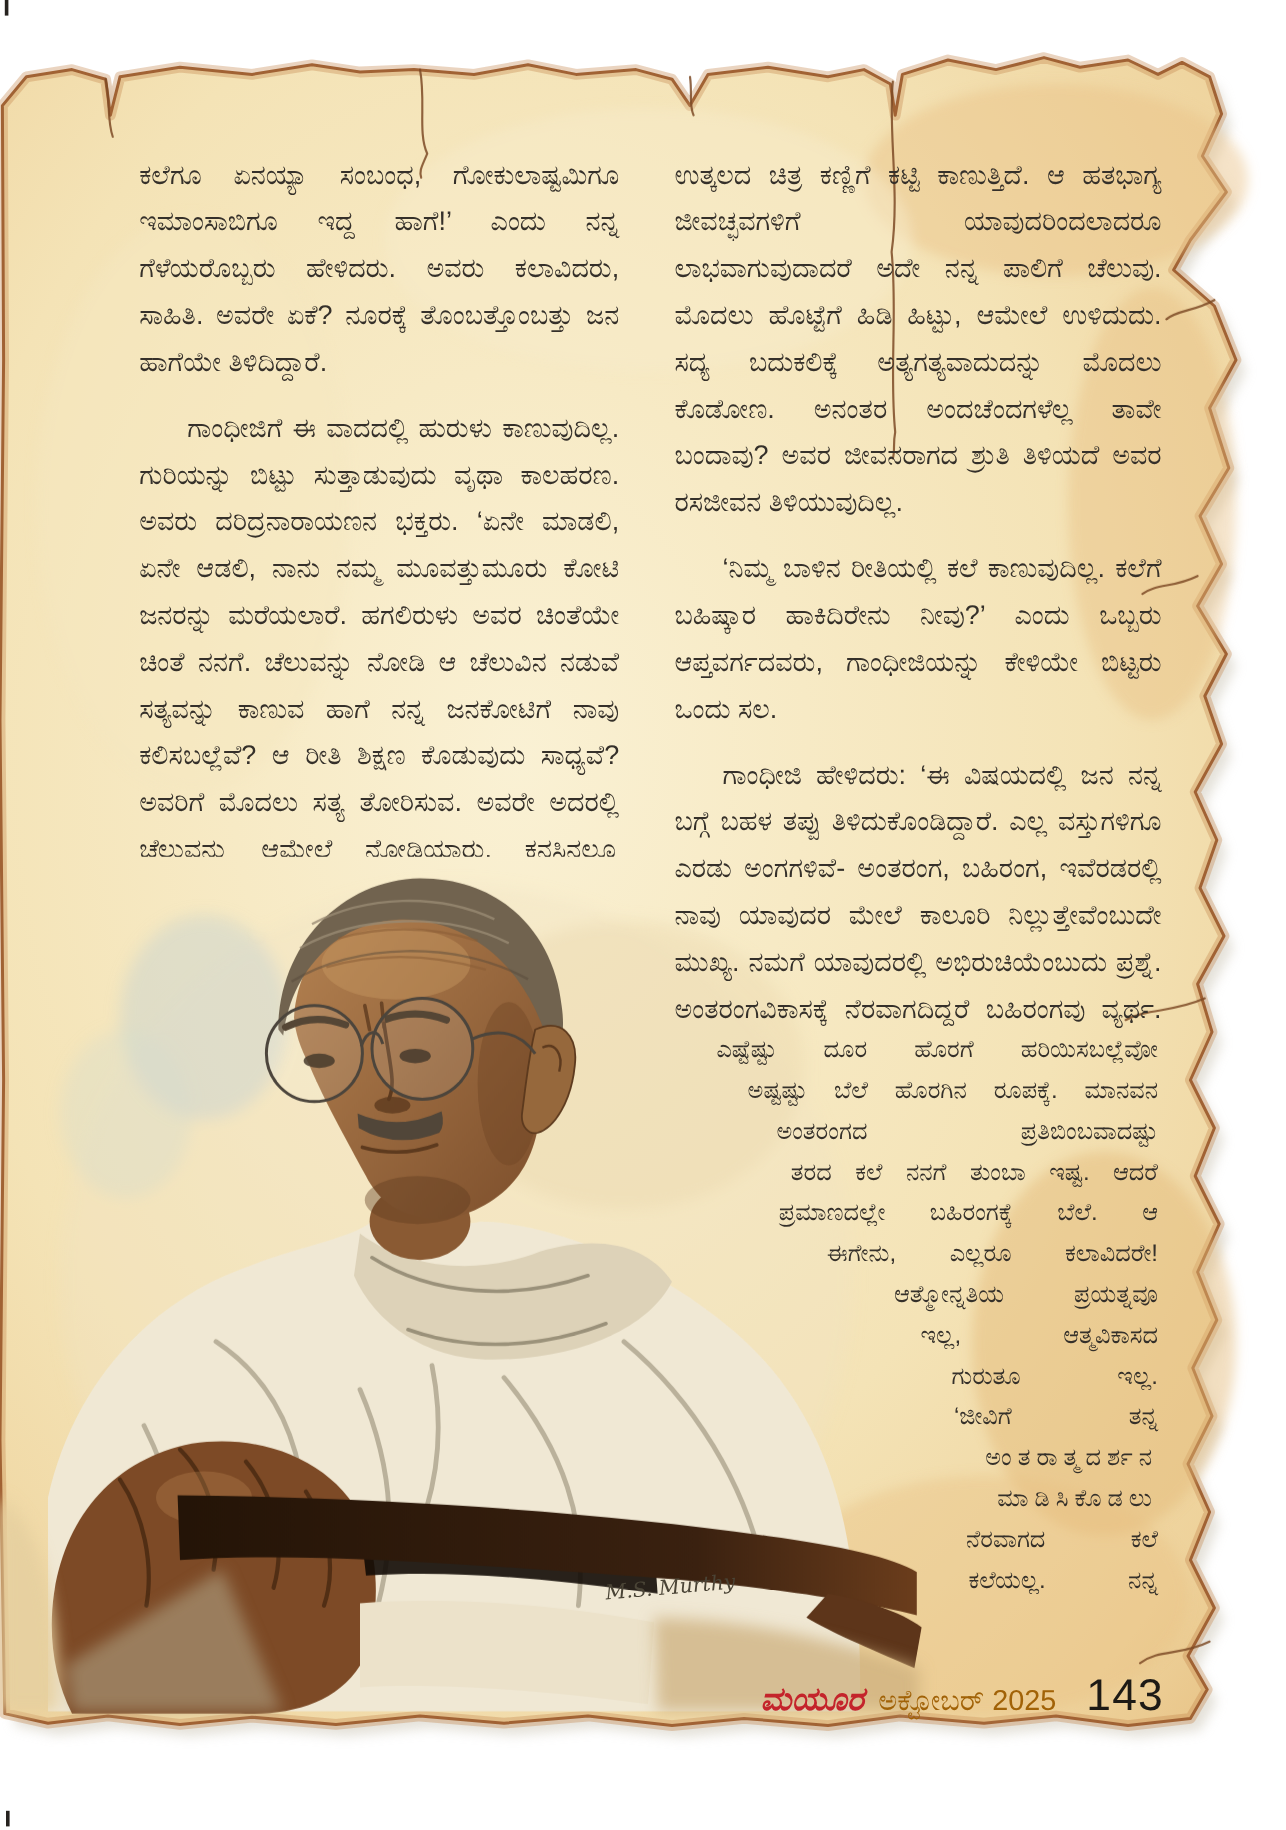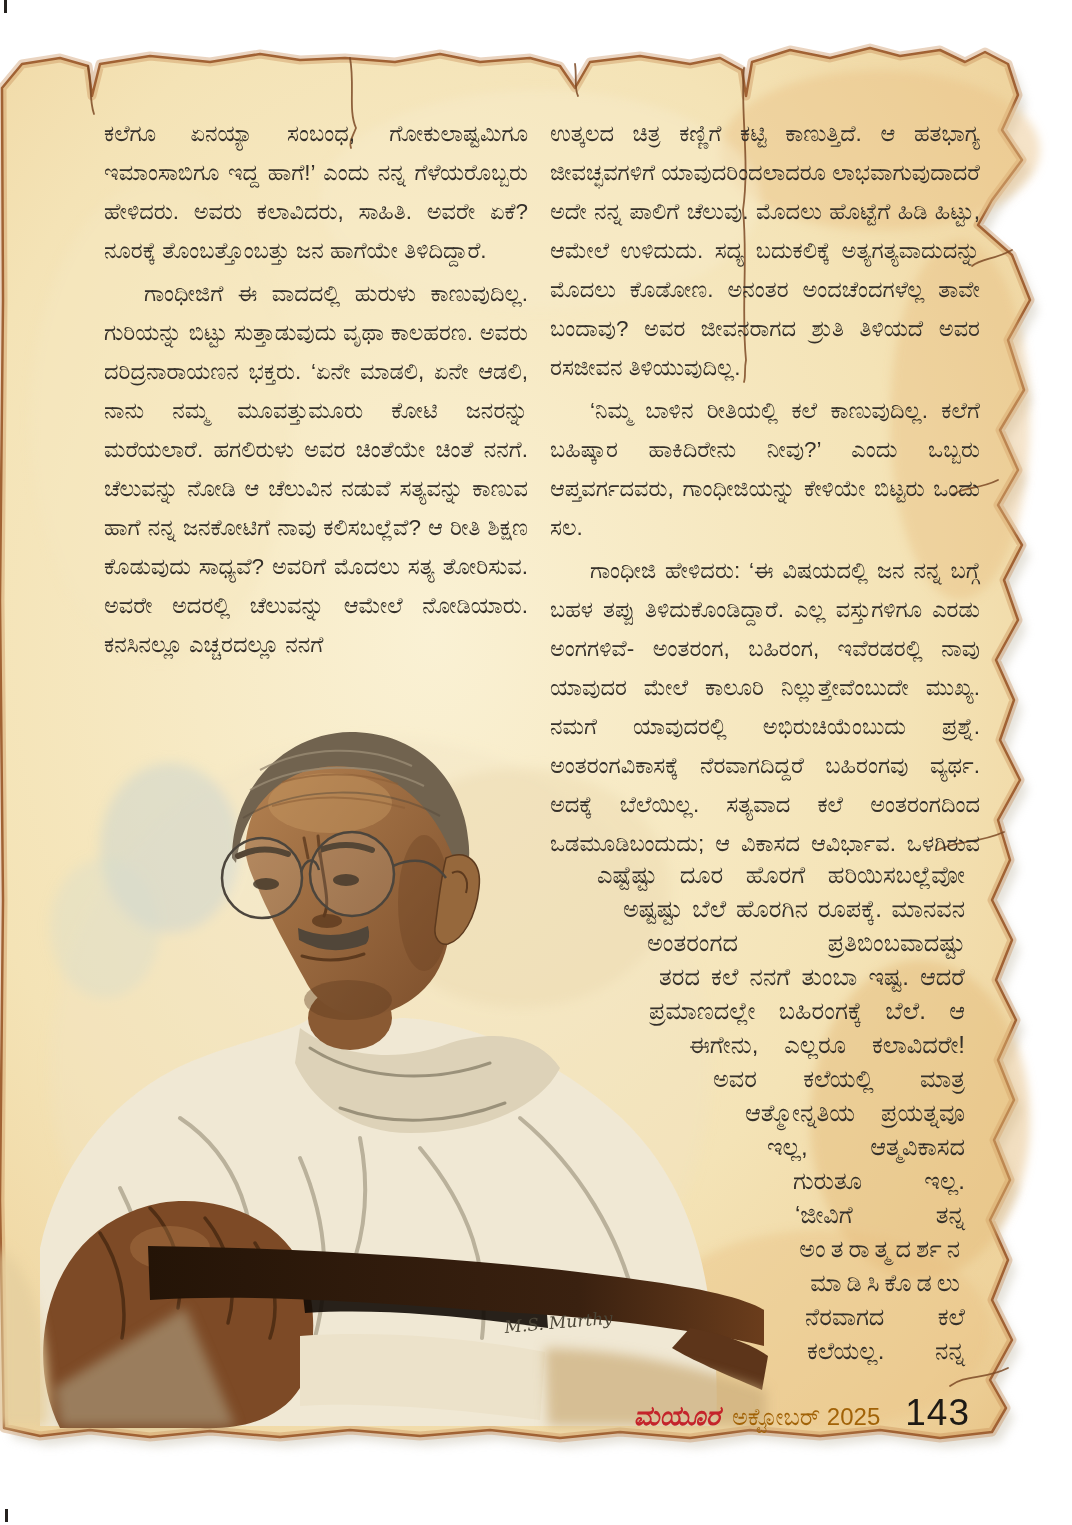--- a/index.html
+++ b/index.html
@@ -11,27 +11,27 @@
   svg{display:block;}
   
   .textlayer{position:absolute;left:0;top:0;width:1072px;height:1525px;z-index:3;}
   .col{
     position:absolute;
     color:#35302a;
     font-size:22.5px;line-height:39px;
     text-align:justify;
     overflow:hidden;
   }
-  .col p{margin:4px;padding:0;}
+  .col p{margin:16px;padding:0;}
   .col p.indent{text-indent:40px;}
   .col-left{left:100px;top:110px;width:432px;height:604px;}
   .col-right{left:546px;top:110px;width:438px;height:748px;}
   .wrapstack{
     position:absolute;left:546px;top:858px;width:419px;height:530px;
-    color:#35302a;font-size:24px;line-height:34px;
+    color:#35302a;font-size:20px;line-height:34px;
   }
   .wl{
     display:block;margin-left:auto;margin-right:0;
     text-align:justify;text-align-last:justify;
     white-space:nowrap;overflow:visible;
   }
   .wl.sp{letter-spacing:5px;text-align-last:right;text-align:right;}
   .w1{width:368px;} .w2{width:342px;} .w3{width:318px;} .w4{width:316px;}
   .w5{width:306px;} .w6{width:276px;} .w7{width:252px;} .w8{width:220px;}
   .w9{width:198px;} .w10{width:172px;} .w11{width:170px;} .w12{width:166px;}
@@ -214,21 +214,20 @@
       <p class="indent">‘ನಿಮ್ಮ ಬಾಳಿನ ರೀತಿಯಲ್ಲಿ ಕಲೆ ಕಾಣುವುದಿಲ್ಲ. ಕಲೆಗೆ ಬಹಿಷ್ಕಾರ ಹಾಕಿದಿರೇನು ನೀವು?’ ಎಂದು ಒಬ್ಬರು ಆಪ್ತವರ್ಗದವರು, ಗಾಂಧೀಜಿಯನ್ನು ಕೇಳಿಯೇ ಬಿಟ್ಟರು ಒಂದು ಸಲ.</p>
       <p class="indent">ಗಾಂಧೀಜಿ ಹೇಳಿದರು: ‘ಈ ವಿಷಯದಲ್ಲಿ ಜನ ನನ್ನ ಬಗ್ಗೆ ಬಹಳ ತಪ್ಪು ತಿಳಿದುಕೊಂಡಿದ್ದಾರೆ. ಎಲ್ಲ ವಸ್ತುಗಳಿಗೂ ಎರಡು ಅಂಗಗಳಿವೆ- ಅಂತರಂಗ, ಬಹಿರಂಗ, ಇವೆರಡರಲ್ಲಿ ನಾವು ಯಾವುದರ ಮೇಲೆ ಕಾಲೂರಿ ನಿಲ್ಲುತ್ತೇವೆಂಬುದೇ ಮುಖ್ಯ. ನಮಗೆ ಯಾವುದರಲ್ಲಿ ಅಭಿರುಚಿಯೆಂಬುದು ಪ್ರಶ್ನೆ. ಅಂತರಂಗವಿಕಾಸಕ್ಕೆ ನೆರವಾಗದಿದ್ದರೆ ಬಹಿರಂಗವು ವ್ಯರ್ಥ. ಅದಕ್ಕೆ ಬೆಲೆಯಿಲ್ಲ. ಸತ್ಯವಾದ ಕಲೆ ಅಂತರಂಗದಿಂದ ಒಡಮೂಡಿಬಂದುದು; ಆ ವಿಕಾಸದ ಆವಿರ್ಭಾವ. ಒಳಗಿರುವ ಬೆಳಕನ್ನು</p>
     </div>
     <div class="wrapstack">
       <span class="wl w1">ಎಷ್ಟೆಷ್ಟು ದೂರ ಹೊರಗೆ ಹರಿಯಿಸಬಲ್ಲೆವೋ</span>
       <span class="wl w2">ಅಷ್ಟಷ್ಟು ಬೆಲೆ ಹೊರಗಿನ ರೂಪಕ್ಕೆ. ಮಾನವನ</span>
       <span class="wl w3">ಅಂತರಂಗದ ಪ್ರತಿಬಿಂಬವಾದಷ್ಟು</span>
       <span class="wl w5">ತರದ ಕಲೆ ನನಗೆ ತುಂಬಾ ಇಷ್ಟ. ಆದರೆ</span>
       <span class="wl w4">ಪ್ರಮಾಣದಲ್ಲೇ ಬಹಿರಂಗಕ್ಕೆ ಬೆಲೆ. ಆ</span>
       <span class="wl w6">ಈಗೇನು, ಎಲ್ಲರೂ ಕಲಾವಿದರೇ!</span>
-      <span class="wl w7">ಅವರ ಕಲೆಯಲ್ಲಿ ಮಾತ್ರ</span>
       <span class="wl w8">ಆತ್ಮೋನ್ನತಿಯ ಪ್ರಯತ್ನವೂ</span>
       <span class="wl w9">ಇಲ್ಲ, ಆತ್ಮವಿಕಾಸದ</span>
       <span class="wl w10">ಗುರುತೂ ಇಲ್ಲ.</span>
       <span class="wl w11">‘ಜೀವಿಗೆ ತನ್ನ</span>
       <span class="wl w12 sp">ಅಂತರಾತ್ಮದರ್ಶನ</span>
       <span class="wl w13 sp">ಮಾಡಿಸಿಕೊಡಲು</span>
       <span class="wl w14">ನೆರವಾಗದ ಕಲೆ</span>
       <span class="wl w15">ಕಲೆಯಲ್ಲ. ನನ್ನ</span>
     </div>
   </div>

